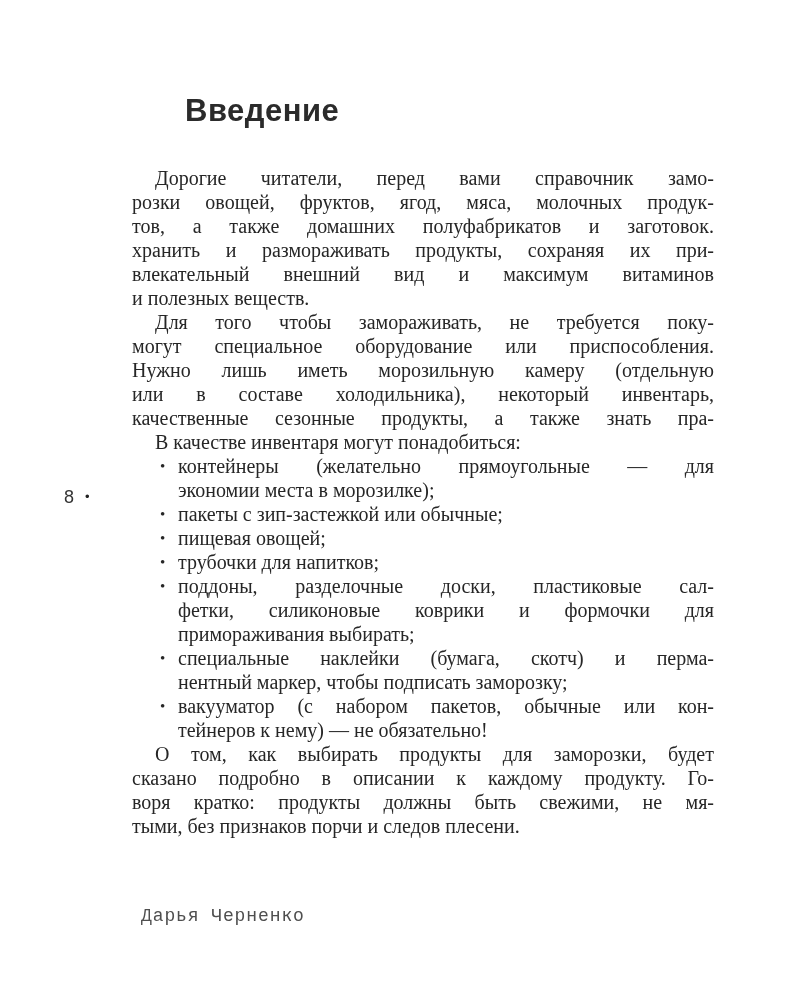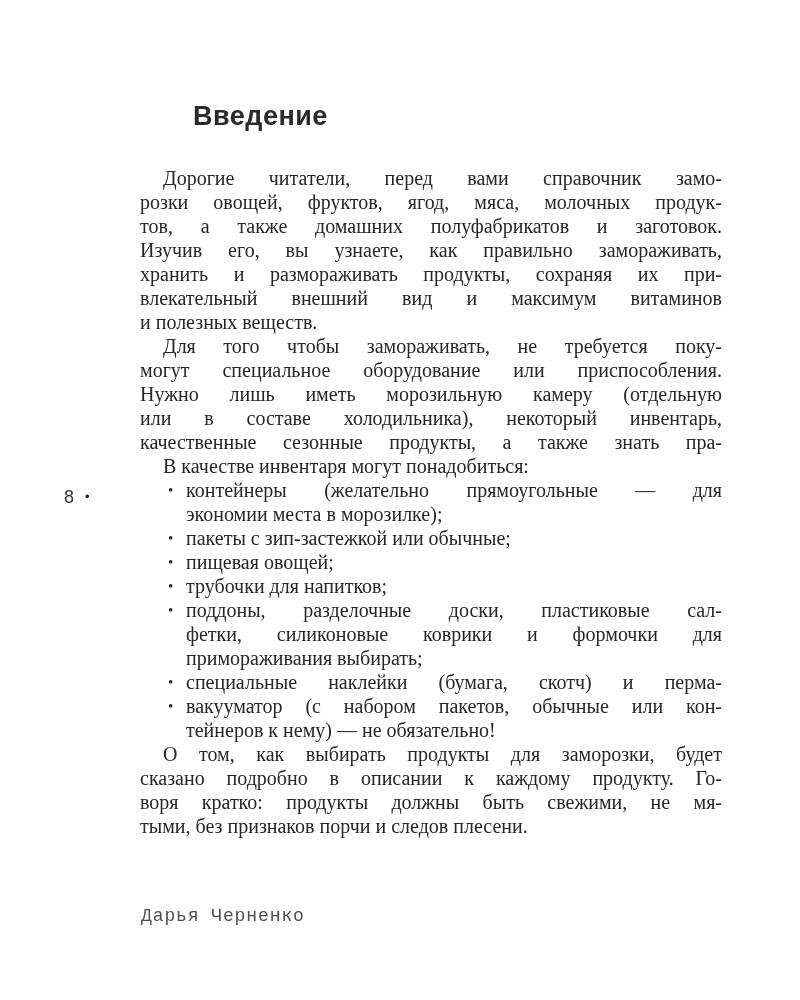--- a/index.html
+++ b/index.html
@@ -12,23 +12,23 @@
   body{background:#ffffff;font-family:"Liberation Serif", serif;}
   .page{
     position:relative;
     width:800px;height:1000px;
     background:var(--page-bg);
     overflow:hidden;
   }
   .page-title{
     position:absolute;
     left:181px;top:90px;
-    margin:12px;
+    margin:4px;
     font-family:"Liberation Sans", sans-serif;
-    font-size:27px;
+    font-size:31px;
     font-weight:700;
     letter-spacing:0.5px;
     color:var(--heading-text);
     line-height:1.1;
   }
   .margin-note{
     position:absolute;
     left:64px;top:487px;
     font-family:"Liberation Sans", sans-serif;
     font-size:18px;
@@ -36,21 +36,21 @@
     white-space:nowrap;
   }
   .margin-note .mdot{
     font-size:13px;
     margin-left:11px;
     vertical-align:2px;
     color:#222222;
   }
   .text-col{
     position:absolute;
-    left:140px;top:166px;
+    left:132px;top:166px;
     width:582px;
     color:var(--body-text);
     font-size:20px;
   }
   .para{margin:0;}
   .line{
     line-height:24px;
     text-align:justify;
     text-align-last:justify;
     white-space:normal;
@@ -87,21 +87,20 @@
 
   <div class="margin-note">
     <span>8</span><span class="mdot">•</span>
   </div>
 
   <div class="text-col">
       <div class="para">
         <div class="line indent">Дорогие читатели, перед вами справочник замо-</div>
         <div class="line">розки овощей, фруктов, ягод, мяса, молочных продук-</div>
         <div class="line">тов, а также домашних полуфабрикатов и заготовок.</div>
-        <div class="line">Изучив его, вы узнаете, как правильно замораживать,</div>
         <div class="line">хранить и размораживать продукты, сохраняя их при-</div>
         <div class="line">влекательный внешний вид и максимум витаминов</div>
         <div class="line last">и полезных веществ.</div>
       </div>
       <div class="para">
         <div class="line indent">Для того чтобы замораживать, не требуется поку-</div>
         <div class="line">могут специальное оборудование или приспособления.</div>
         <div class="line">Нужно лишь иметь морозильную камеру (отдельную</div>
         <div class="line">или в составе холодильника), некоторый инвентарь,</div>
         <div class="line">качественные сезонные продукты, а также знать пра-</div>
@@ -128,20 +127,21 @@
       </div>
       <div class="bullet-item">
         <span class="dot">•</span>
         <div class="line">поддоны, разделочные доски, пластиковые сал-</div>
         <div class="line">фетки, силиконовые коврики и формочки для</div>
         <div class="line last">примораживания выбирать;</div>
       </div>
       <div class="bullet-item">
         <span class="dot">•</span>
         <div class="line">специальные наклейки (бумага, скотч) и перма-</div>
+        <div class="line last">нентный маркер, чтобы подписать заморозку;</div>
       </div>
       <div class="bullet-item">
         <span class="dot">•</span>
         <div class="line">вакууматор (с набором пакетов, обычные или кон-</div>
         <div class="line last">тейнеров к нему) — не обязательно!</div>
       </div>
       <div class="para">
         <div class="line indent">О том, как выбирать продукты для заморозки, будет</div>
         <div class="line">сказано подробно в описании к каждому продукту. Го-</div>
         <div class="line">воря кратко: продукты должны быть свежими, не мя-</div>

